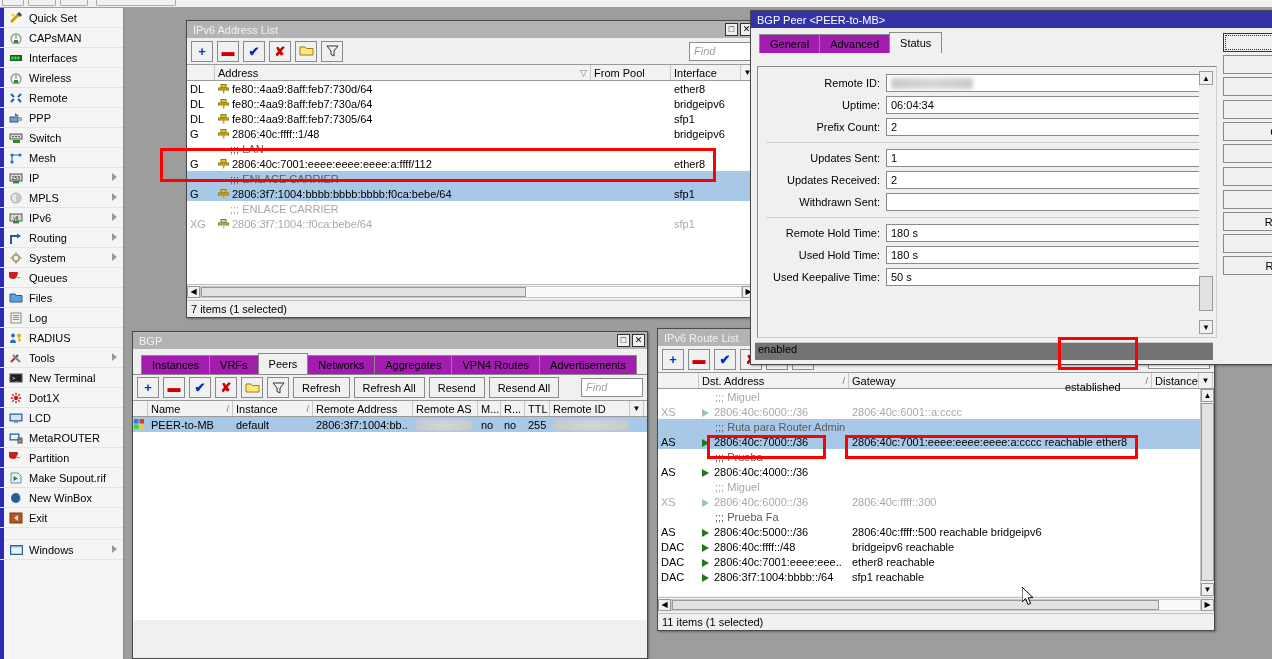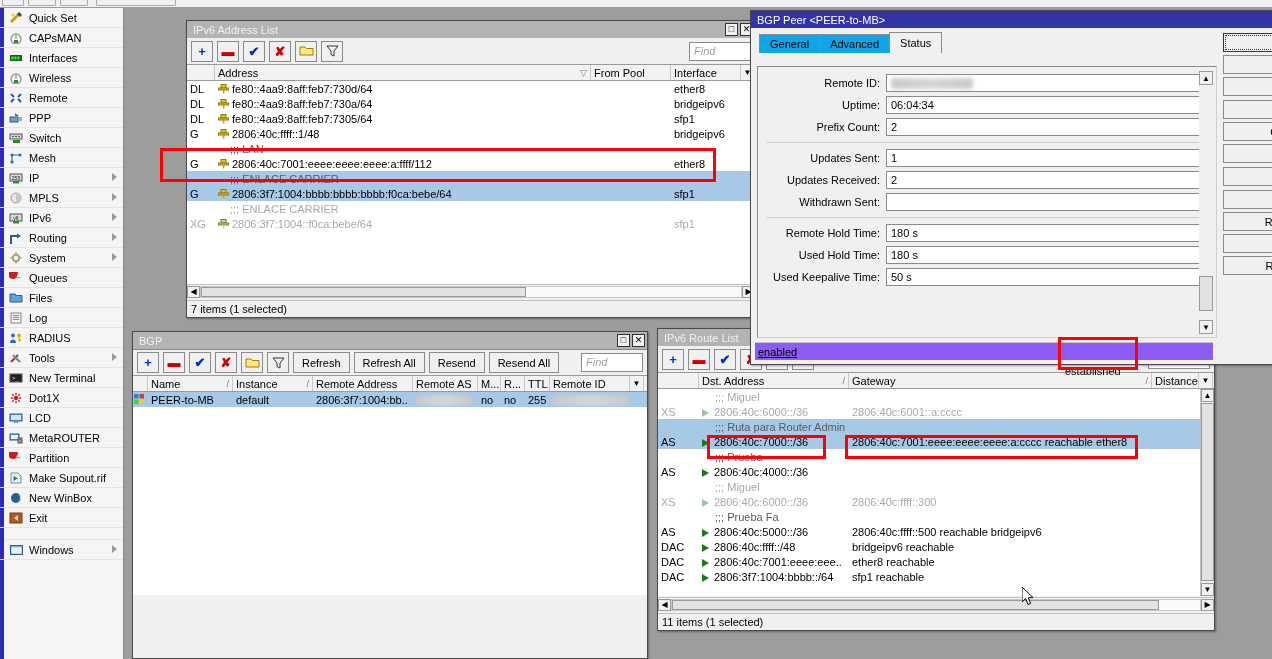--- a/index.html
+++ b/index.html
@@ -76,21 +76,21 @@
   .sb-track { flex:1; height:12px; background:#fafafa; border:1px solid #c8c8c8; position:relative;}
   .sb-thumb { position:absolute; top:0; height:10px; background:#e2e2e2; border:1px solid #9a9a9a;}
   .vscroll { position:absolute; right:0; top:0; width:14px; bottom:0; background:#f0f0f0; }
   .vs-arrow { width:13px; height:13px; background:#f0f0f0; border:1px solid #9a9a9a;
      display:flex;align-items:center;justify-content:center;font-size:8px;}
   .vs-thumb { position:absolute; left:0; width:13px; background:#e2e2e2; border:1px solid #9a9a9a;}
 
   
   .tabs { display:flex; padding:4px 6px 0 8px; gap:0; align-items:flex-end; }
   .tab { padding:3px 10px 3px; border:1px solid #8a8a8a; border-bottom:none;
-     background:#0ea5e9; font-size:11px; margin-right:-1px; }
+     background:#a21caf; font-size:11px; margin-right:-1px; }
   .tab.active { background:#f0f0f0; padding:4px 10px 4px; }
   .frow { display:flex; align-items:center; height:20px; margin:2px 0; }
   .flabel { text-align:right; padding-right:6px; font-size:11px; white-space:nowrap; }
   .fval { height:18px; border:1px solid #8a8a8a; background:#fff; font-size:11px;
      padding:1px 4px; display:flex; align-items:center; overflow:hidden; }
   .blur { background:linear-gradient(90deg,#c9c9c9,#d6d6d6,#c9c9c9); filter:blur(2px);
      height:11px; border-radius:2px;}
   .btn-r { height:19px; border:1px solid #8a8a8a; background:#f0f0f0; font-size:11px;
      display:flex; align-items:center; justify-content:flex-end; padding-right:4px;
      margin-bottom:3px; white-space:nowrap; overflow:hidden; }
@@ -538,20 +538,29 @@
 
   <div class="hl" style="left:160px; top:148px; width:556px; height:34px;"></div>
 
   <div class="win" style="left:132px; top:331px; width:516px; height:328px;">
     <div class="win-title inactive">
       <span class="t">BGP</span>
       <span class="wbtn">□</span>
       <span class="wbtn">✕</span>
     </div>
 
+    <div class="tabs" id="bgp-tabs" style="padding-bottom:0;">
+        <div class="tab">Instances</div>
+        <div class="tab">VRFs</div>
+        <div class="tab active">Peers</div>
+        <div class="tab">Networks</div>
+        <div class="tab">Aggregates</div>
+        <div class="tab">VPN4 Routes</div>
+        <div class="tab">Advertisements</div>
+      </div>
 
     <div class="tbar" style="border-top:1px solid #8a8a8a;">
       <div class="tb" style="color:#0030c0;">+</div>
       <div class="tb" style="color:#c00;">▬</div>
       <div class="tb" style="color:#0030c0;">✔</div>
       <div class="tb" style="color:#c00;">✘</div>
       <div class="tb">
         <svg width="15" height="12" viewBox="0 0 15 12">
             <path d="M1 2h5l1.5 1.5H14V10H1z" fill="#ffe680" stroke="#a08000"></path>
           </svg>
@@ -861,22 +870,22 @@
           <div class="btn-r" style="width: 100px;">Copy</div>
           <div class="btn-r" style="width: 100px; margin-top: 4px;">Remove</div>
           <div class="btn-r" style="width: 100px; margin-top: 4px;">Refresh</div>
           <div class="btn-r" style="width: 100px;">Refresh All</div>
           <div class="btn-r" style="width: 100px;">Resend</div>
           <div class="btn-r" style="width: 100px;">Resend All</div>
         </div>
     </div>
 
     <div style="position:absolute; left:4px; bottom:4px; width:458px; height:18px;
-                border-top:1px solid #c8c8c8; display:flex; align-items:center;
-                font-size:11px; background:#8b5cf6;text-decoration:underline;">
+                border-top:1px solid #c8c8c8; display:flex; 
+                font-size:11px; background:#737373;">
       <span style="padding-left:3px;">enabled</span>
       <span style="position:absolute; left:310px;margin-top:38px;">established</span>
     </div>
   </div>
 
   <div class="hl" style="left:1058px; top:337px; width:80px; height:33px;"></div>
 
   <div class="hl" style="left:707px; top:435px; width:119px; height:24px;"></div>
 
   <div class="hl" style="left:845px; top:435px; width:293px; height:24px;"></div>

